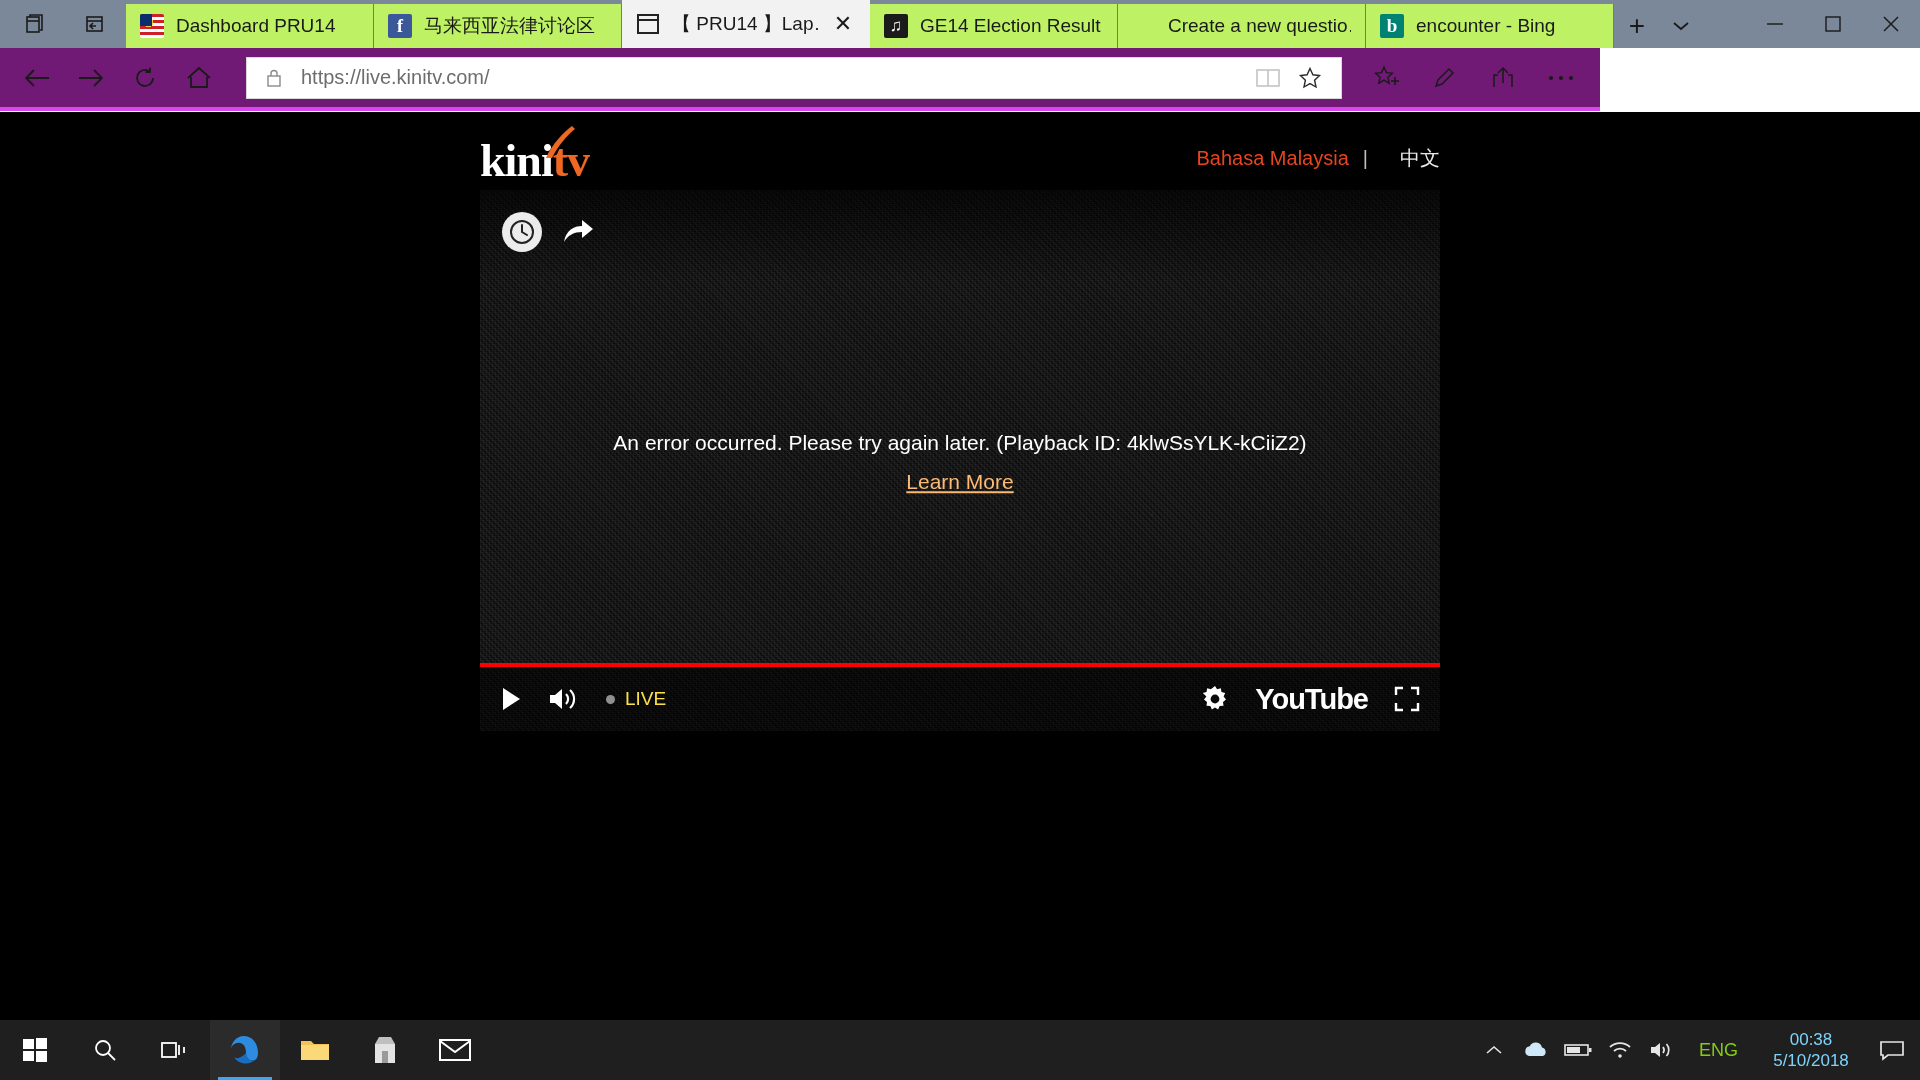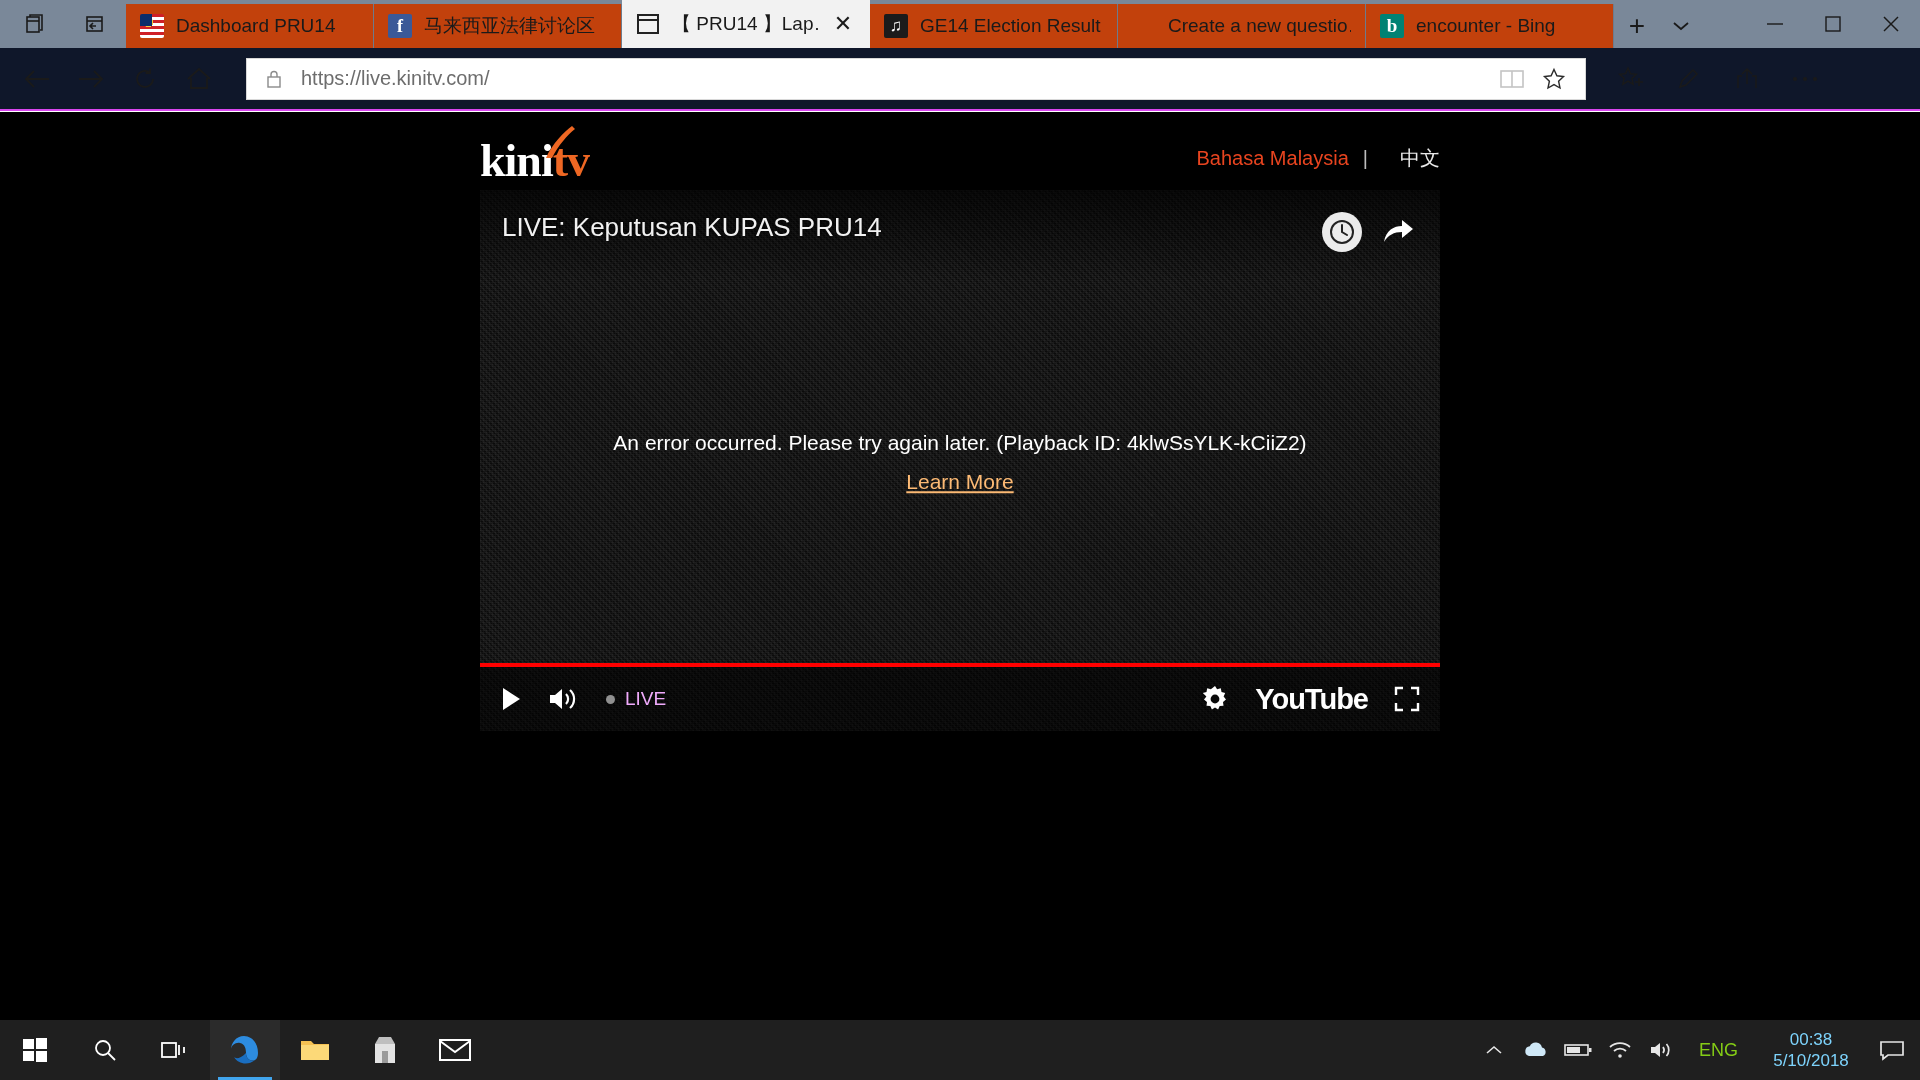--- a/index.html
+++ b/index.html
@@ -27,21 +27,21 @@
     color: #1b1b1b;
   }
   .tabs { display: flex; align-items: flex-end; height: 48px; flex: 0 0 auto; }
   .tab {
     height: 44px; width: 248px;
     display: flex; align-items: center;
     padding: 0 14px; gap: 12px;
     color: #1a1a1a;
     font-size: 19px;
     position: relative;
-    background: #c2410c;
+    background: #bef264;
     border-right: 1px solid #6d7b8c;
   }
   .tab.active {
     background: #f2f2f2;
     height: 48px;
     border-right: none;
   }
   .tab-label {
     white-space: nowrap; overflow: hidden;
     flex: 1;
@@ -107,25 +107,25 @@
   .wincontrols { display:flex; height:48px; }
   .wincontrol {
     width: 58px; height: 48px;
     display:flex; align-items:center; justify-content:center;
     color:#1a1a1a;
   }
 
   
   .navbar {
     position: absolute; top: 48px; left: 0;
-    width: 1920px; height: 63px;
-    background: #0f172a;
+    width: 1600px; height: 63px;
+    background: #701a75;
     display: flex; align-items: center;
     padding: 0 10px;
-    border-bottom: 2px solid #d946ef;
+    border-bottom: 4px solid #d946ef;
   }
   .navbtn {
     width: 54px; height: 48px;
     display:flex; align-items:center; justify-content:center;
     color:#1a1a1a;
   }
   .urlbar {
     flex: 1;
     height: 42px; margin-left: 20px; margin-right: 16px;
     background: #ffffff;
@@ -246,21 +246,21 @@
     position:absolute; top:0; left:0; right:0; height:4px;
     background:#ff0000;
   }
   .ctrl-row {
     position:absolute; top: 4px; left:0; right:0; bottom:0;
     display:flex; align-items:center;
     padding: 0 20px;
   }
   .ctrl-left { display:flex; align-items:center; gap: 26px; }
   .ctrl-right { display:flex; align-items:center; gap: 26px; margin-left:auto; }
-  .live-badge { display:flex; align-items:center; gap: 10px; color:#f0abfc; font-size:19px; }
+  .live-badge { display:flex; align-items:center; gap: 10px; color:#fde047; font-size:19px; }
   .live-dot { width:9px; height:9px; border-radius:50%; background:#909090; display:block;}
   .yt-logo {
     color:#fff; font-family:"Liberation Sans", sans-serif;
     font-weight:bold; font-size:29px; letter-spacing:-1px;
   }
 
   
   .taskbar {
     position:absolute; bottom:0; left:0;
     width:1920px; height:60px;
@@ -468,21 +468,20 @@
       <span class="lang-my">Bahasa Malaysia</span>
       <span class="lang-sep">|</span>
       <span class="lang-cn">中文</span>
     </div>
   </div>
 
   <div class="player">
     <div class="noise"></div>
 
     <div class="player-top">
-      <div class="player-title">LIVE: Keputusan KUPAS PRU14</div>
       <div class="player-top-icons">
         <div class="circle-btn">
           <svg width="26" height="26" viewBox="0 0 26 26">
               <circle cx="13" cy="13" r="11" fill="none" stroke="#222" stroke-width="2"></circle>
               <path d="M13 6 V13 L18 16" fill="none" stroke="#222" stroke-width="2" stroke-linecap="round"></path>
             </svg>
         </div>
         <div class="share-btn">
           <svg width="32" height="28" viewBox="0 0 32 28">
               <path d="M2 24 C4 12, 12 8, 20 8 L20 2 L31 11 L20 20 L20 14 C12 14, 6 17, 2 24 Z" fill="#ffffff"></path>

